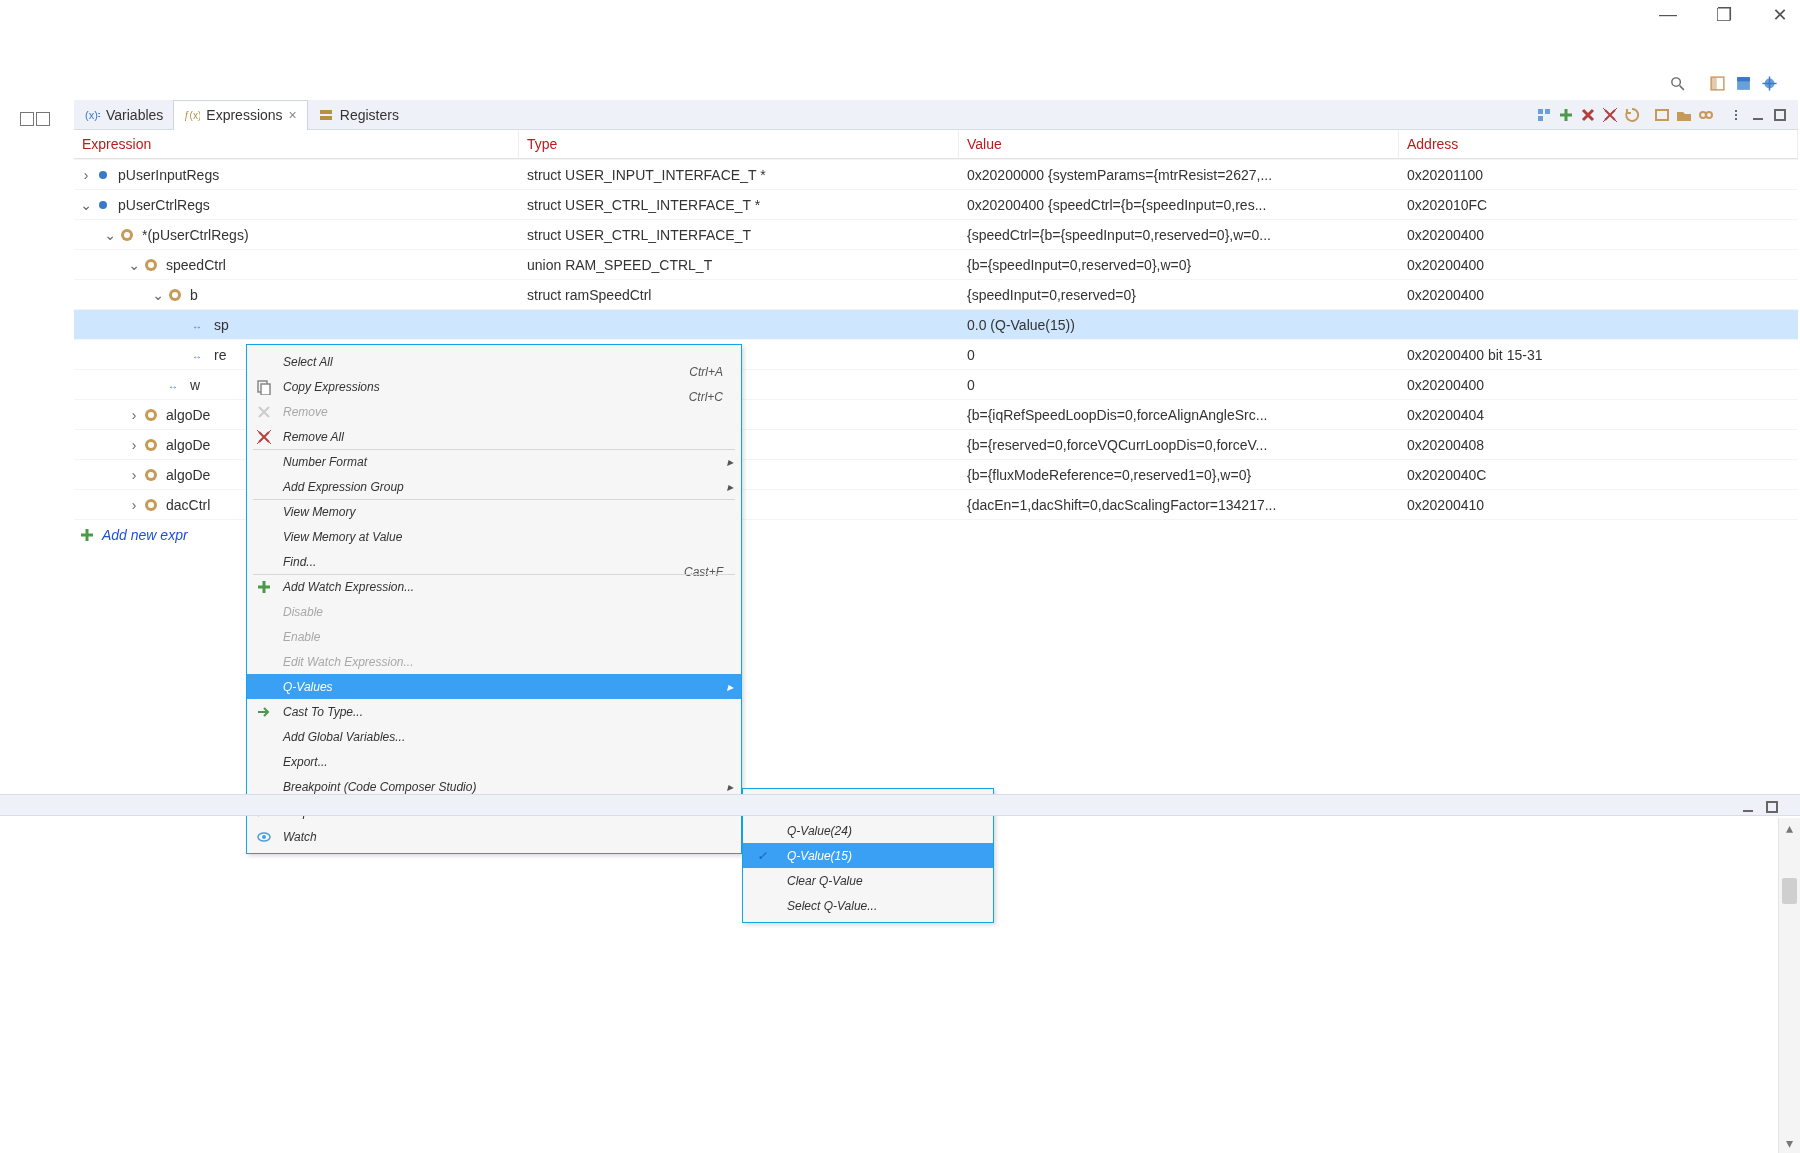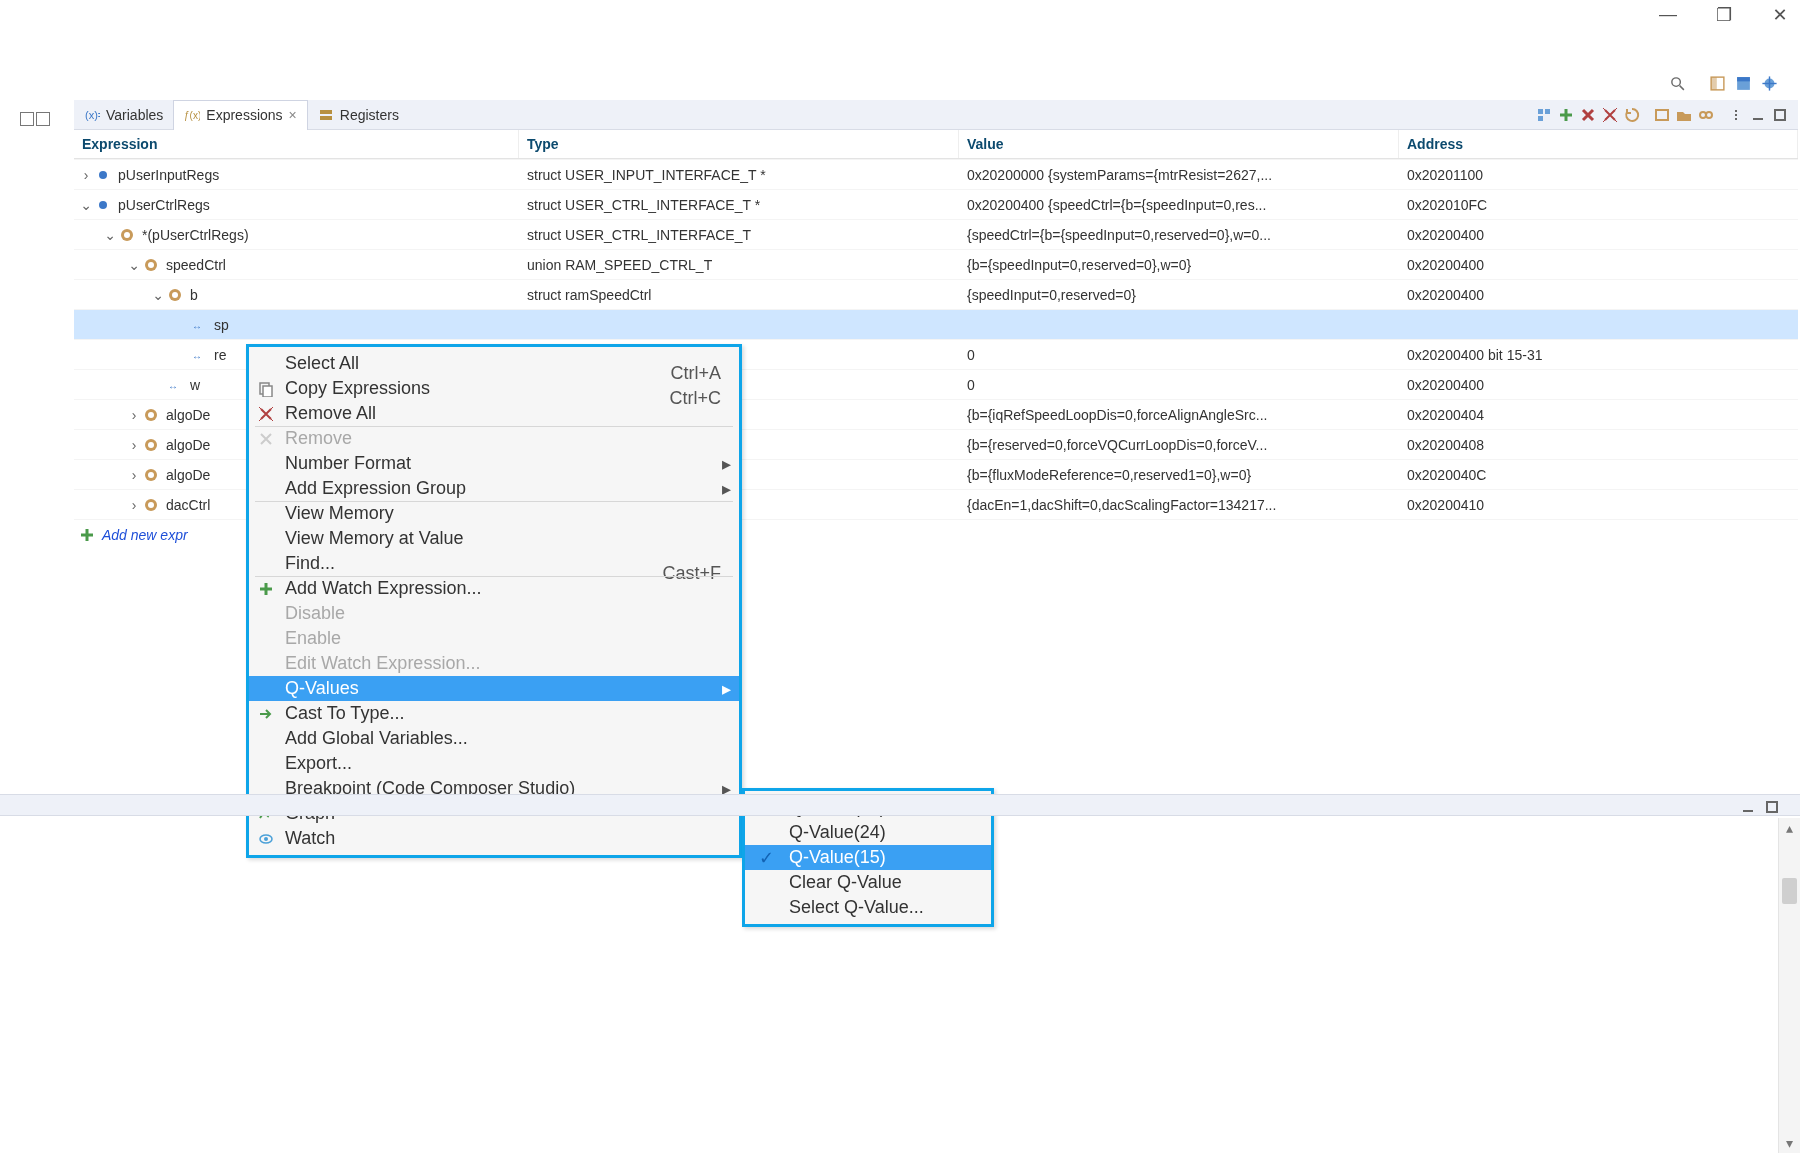--- a/index.html
+++ b/index.html
@@ -24,21 +24,21 @@
   .tabs { display:flex; align-items:center; background:#eef1f8; border-bottom:1px solid #d8dce6; height:30px; }
   .tab { display:flex; align-items:center; gap:6px; padding:4px 10px; height:30px; cursor:default; }
   .tab.active { background:#fff; border-top:1px solid #cfd4e2; border-left:1px solid #cfd4e2; border-right:1px solid #cfd4e2; }
   .tab .close { color:#888; }
   .tab .ic { width:16px; height:16px; display:inline-block; }
   .tabs-right { margin-left:auto; display:flex; gap:2px; padding-right:8px; }
   .tb { width:20px; height:20px; display:flex; align-items:center; justify-content:center; }
 
   
   .hdr { display:flex; border-bottom:1px solid #e3e3e3; background:#fff; }
-  .hdr > div { padding:6px 8px; font-weight:700; color:#0c4a6e; border-right:1px solid #eee; }
+  .hdr > div { padding:6px 8px; font-weight:400; color:#b91c1c; border-right:1px solid #eee; }
   .col-exp { width:445px; }
   .col-type { width:440px; }
   .col-val { width:440px; }
   .col-addr { flex:1; }
 
   
   .rows { }
   .row { display:flex; border-top:1px solid #f4f4f4; height:30px; align-items:center; }
   .row > div { padding:3px 8px; overflow:hidden; white-space:nowrap; text-overflow:ellipsis; }
   .row .col-exp { display:flex; align-items:center; }
@@ -46,21 +46,21 @@
   .twist { width:16px; text-align:center; color:#666; display:inline-block; }
   .rowicon { width:18px; height:18px; margin-right:6px; display:inline-flex; align-items:center; justify-content:center; }
   .indent0 { padding-left:4px !important; }
   .indent1 { padding-left:28px !important; }
   .indent2 { padding-left:52px !important; }
   .indent3 { padding-left:76px !important; }
   .indent4 { padding-left:100px !important; }
   .addnew { color:#1d4ed8; font-style:italic; }
 
   
-  .menu { position:absolute; background:#f6f6f6; border:3px solid #0ea5e9; box-shadow:2px 2px 4px rgba(0,0,0,.15); font-size:18px; }
+  .menu { position:absolute; background:#f6f6f6; border:1px solid #0ea5e9; box-shadow:2px 2px 4px rgba(0,0,0,.15); font-size:12px;font-style:italic; }
   .menu .mi { display:flex; align-items:center; height:25px; padding:0 18px 0 36px; position:relative; cursor:default; }
   .menu .mi.sep-after::after { content:""; position:absolute; left:6px; right:6px; bottom:-1px; height:1px; background:#d7d7d7; }
   .menu .mi.dis { color:#a8a8a8; }
   .menu .mi .sc { margin-left:auto; padding-left:40px; color:#555;margin-top:20px; }
   .menu .mi .arrow { position:absolute; right:8px; color:#555; }
   .menu .mi.hl { background:#3aa0f3; color:#fff; }
   .menu .mi.hl .arrow { color:#fff; }
   .menu .mi .ico { position:absolute; left:8px; width:18px; height:18px; display:flex; align-items:center; justify-content:center; }
 
   .menu.main { left:246px; top:344px; width:496px; padding:4px 0; }
@@ -302,20 +302,21 @@
         <div class="col-exp indent4">
           <span class="twist"></span>
           <span class="rowicon">
             <svg width="14" height="10">
               <text x="0" y="9" font-size="10" fill="#3c78c8">↔</text>
             </svg>
           </span>
           <span>sp</span>
         </div>
         <div class="col-type"></div>
+        <div class="col-val">0.0 (Q-Value(15))</div>
       </div>
       <div class="row">
         <div class="col-exp indent4">
           <span class="twist"></span>
           <span class="rowicon">
             <svg width="14" height="10">
               <text x="0" y="9" font-size="10" fill="#3c78c8">↔</text>
             </svg>
           </span>
           <span>re</span>
@@ -423,36 +424,36 @@
   <div class="mi">
     <span class="ico">
         <svg width="16" height="16">
           <rect x="2" y="2" width="9" height="11" fill="none" stroke="#888" stroke-width="1.5"></rect>
           <rect x="5" y="5" width="9" height="11" fill="#fff" stroke="#888" stroke-width="1.5"></rect>
         </svg>
       </span>
     <span>Copy Expressions</span>
     <span class="sc">Ctrl+C</span>
   </div>
+  <div class="mi dis">
+    <span class="ico">
+        <svg width="16" height="16">
+          <path d="M3 3l10 10M13 3L3 13" stroke="#ccc" stroke-width="2"></path>
+        </svg>
+      </span>
+    <span>Remove</span>
+  </div>
   <div class="mi sep-after">
     <span class="ico">
         <svg width="16" height="16">
           <path d="M3 3l10 10M13 3L3 13" stroke="#b04040" stroke-width="2"></path>
           <path d="M1 1l14 14M15 1L1 15" stroke="#b04040" stroke-width="1"></path>
         </svg>
       </span>
     <span>Remove All</span>
-  </div>
-  <div class="mi dis">
-    <span class="ico">
-        <svg width="16" height="16">
-          <path d="M3 3l10 10M13 3L3 13" stroke="#ccc" stroke-width="2"></path>
-        </svg>
-      </span>
-    <span>Remove</span>
   </div>
   <div class="mi">
     <span>Number Format</span>
       <span class="arrow">▸</span>
   </div>
   <div class="mi sep-after">
     <span>Add Expression Group</span>
       <span class="arrow">▸</span>
   </div>
   <div class="mi">

